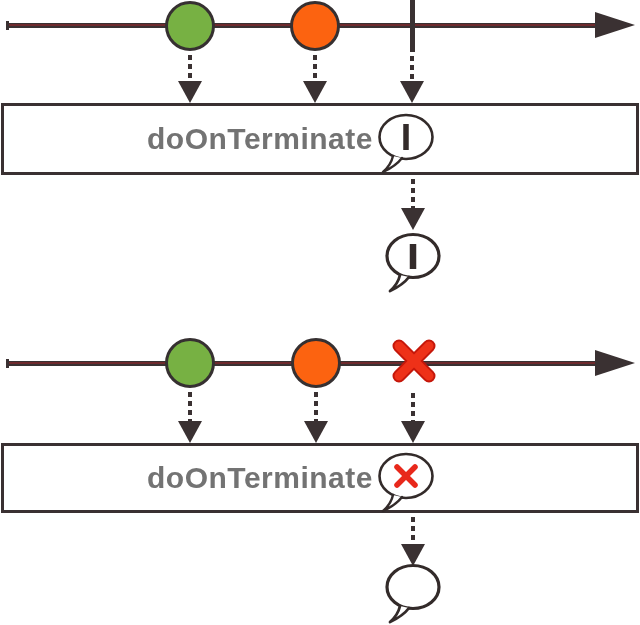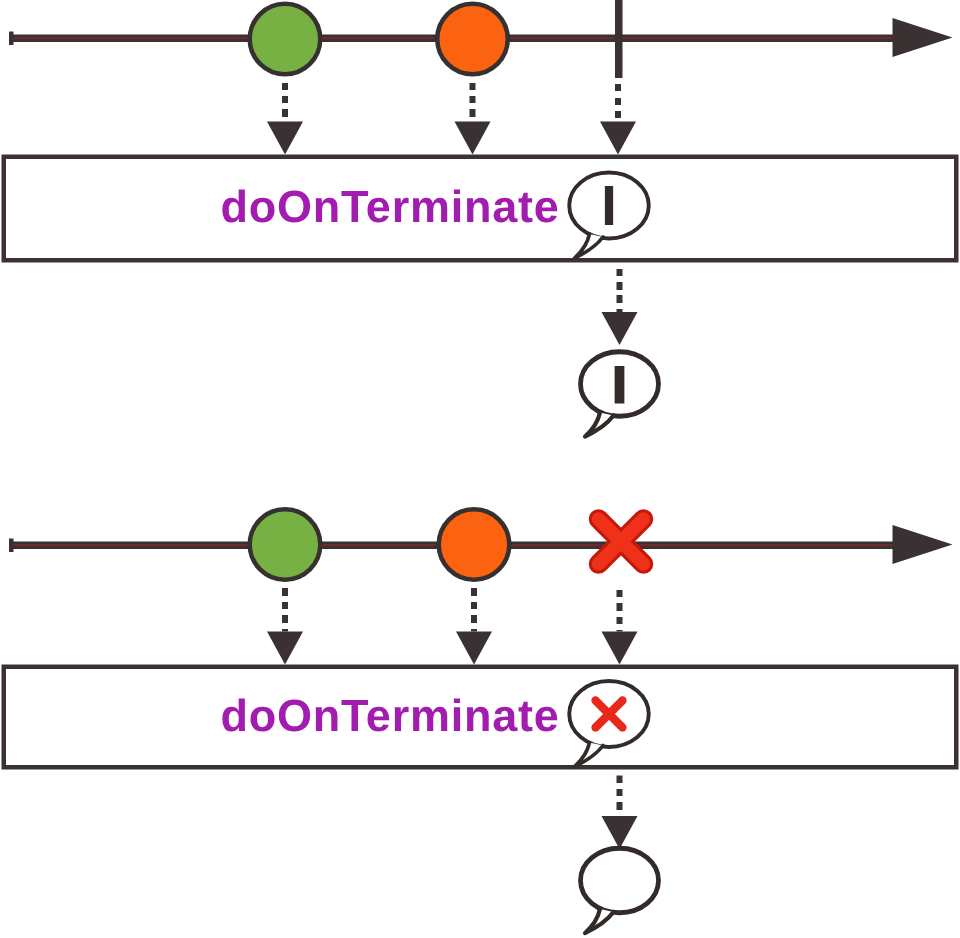--- a/index.html
+++ b/index.html
@@ -38,21 +38,21 @@
     border-left:12px solid transparent; border-right:12px solid transparent;
     border-top:22px solid #3a3132;
   }
   
   .opbox {
     position:absolute; left:1px; width:638px; background:#ffffff;
     border:3px solid #3a3132; box-sizing:border-box;
   }
   .oplabel {
     position:absolute; left:143px; top:50%; transform:translateY(-50%);
-    font-weight:bold; font-size:30px; color:#a21caf; letter-spacing:0.5px;
+    font-weight:bold; font-size:30px; color:#737373; letter-spacing:0.5px;
     white-space:nowrap;
   }
   .bubble { position:absolute; width:60px; height:62px; }
   .errx { position:absolute; width:50px; height:50px; }
 </style>
 </head>
 <body>
 
 <div id="canvas">
 

